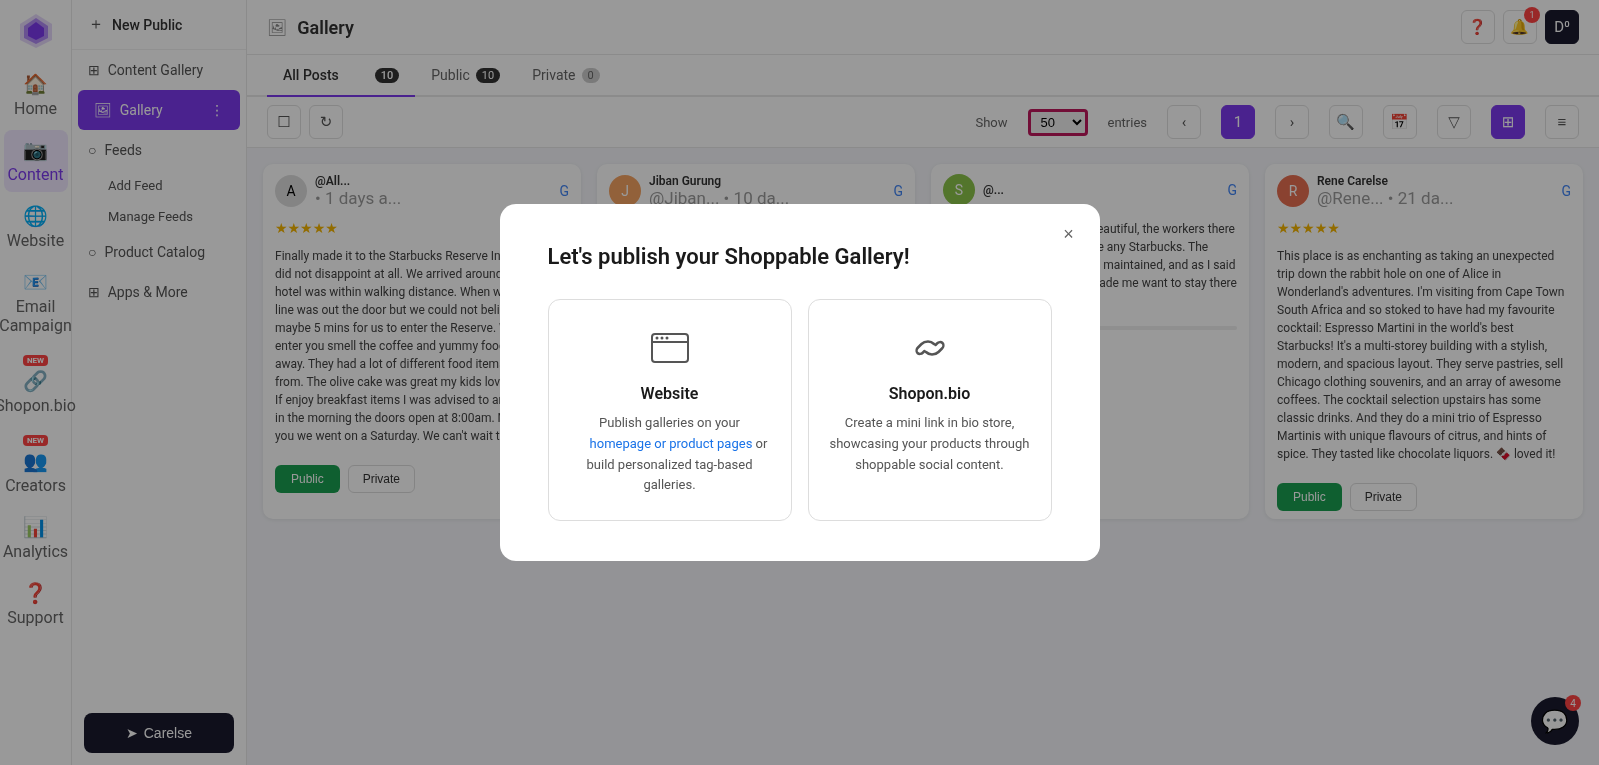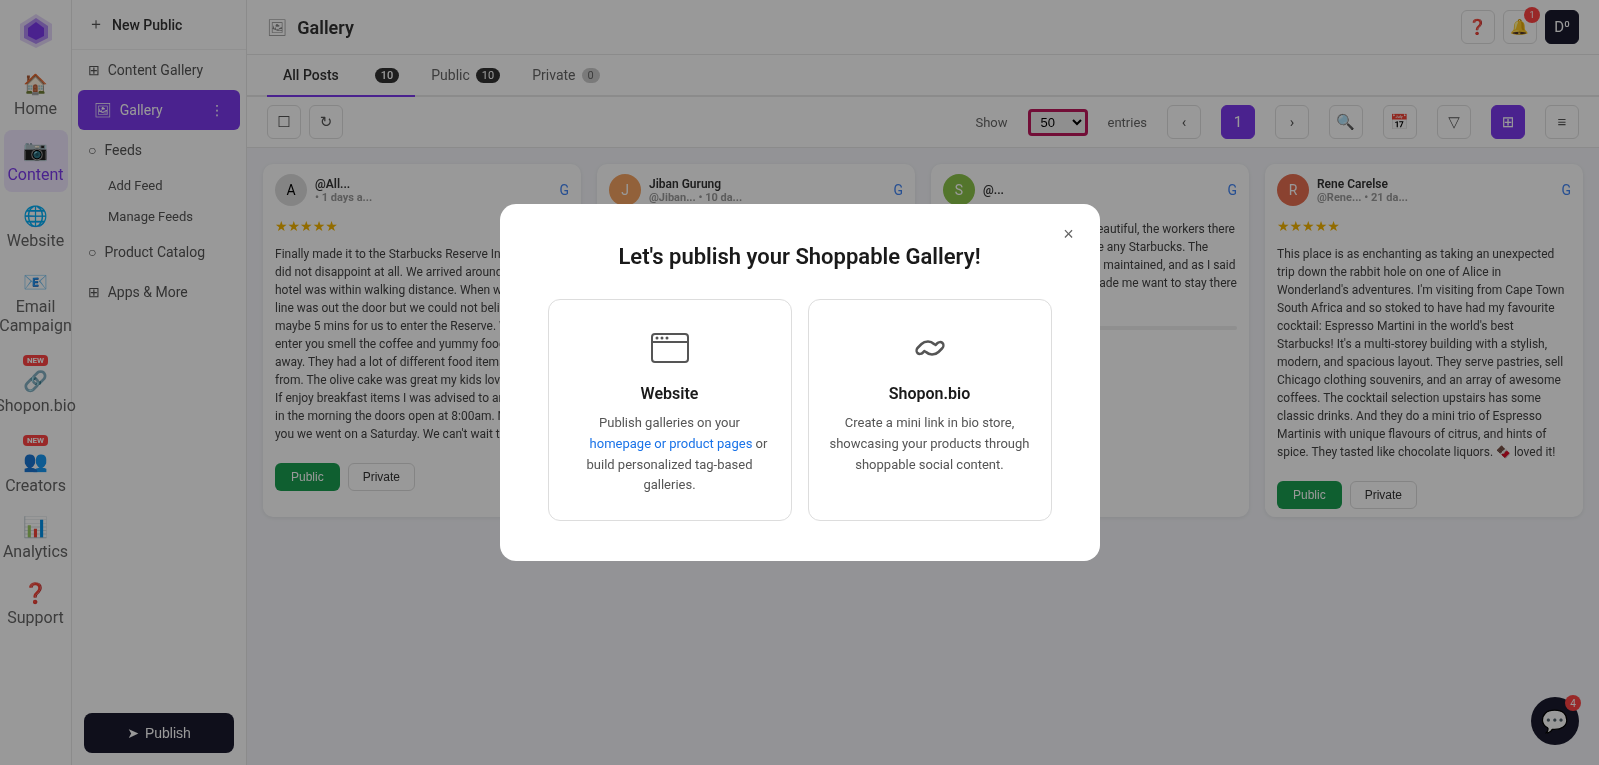--- a/index.html
+++ b/index.html
@@ -220,21 +220,21 @@
       background: #ddd;
       overflow: hidden;
       flex-shrink: 0;
       display: flex; align-items: center; justify-content: center;
       font-size: 14px;
     }
     .avatar.jiban { background: #f4a261; color: #fff; }
     .avatar.rene { background: #e76f51; color: #fff; }
     .card-user-info { flex: 1; }
     .card-username { font-size: 12px; font-weight: 600; color: #333; }
-    .card-meta { font-size: 11px; color: #999; font-weight: bold; }
+    .card-meta { font-size: 17px; color: #999; }
     .google-icon { color: #4285F4; font-size: 14px; margin-left: auto; }
     .stars { color: #f4b400; font-size: 14px; }
     .card-text {
       padding: 4px 12px 12px;
       font-size: 12px;
       color: #444;
       line-height: 1.5;
     }
     .tag-products-btn {
       display: flex;
@@ -296,21 +296,21 @@
       right: 16px;
       width: 30px; height: 30px;
       border: none;
       background: none;
       font-size: 18px;
       cursor: pointer;
       color: #666;
       border-radius: 50%;
     }
     .modal-title {
-      text-align: center;
+      text-align: left;
       font-size: 22px;
       font-weight: 600;
       color: #1a1a1a;
       margin-bottom: 30px;
     }
     .modal-options {
       display: grid;
       grid-template-columns: 1fr 1fr;
       gap: 16px;
     }
@@ -444,21 +444,21 @@
     <span>○</span>
     <span>Product Catalog</span>
   </div>
   <div class="sidebar-nav-section">
     <span>⊞</span>
     <span>Apps &amp; More</span>
   </div>
   <div class="sidebar-spacer"></div>
   <button class="publish-btn">
     <span>➤</span>
-    <span>Publish</span>
+    <span>Carelse</span>
   </button>
 </div>
 
 <div class="main-content">
 
   <div class="top-bar">
     <div class="page-title-area">
       <span style="font-size:16px; color:#888;">🖼</span>
       <span class="page-title">Gallery</span>
     </div>

